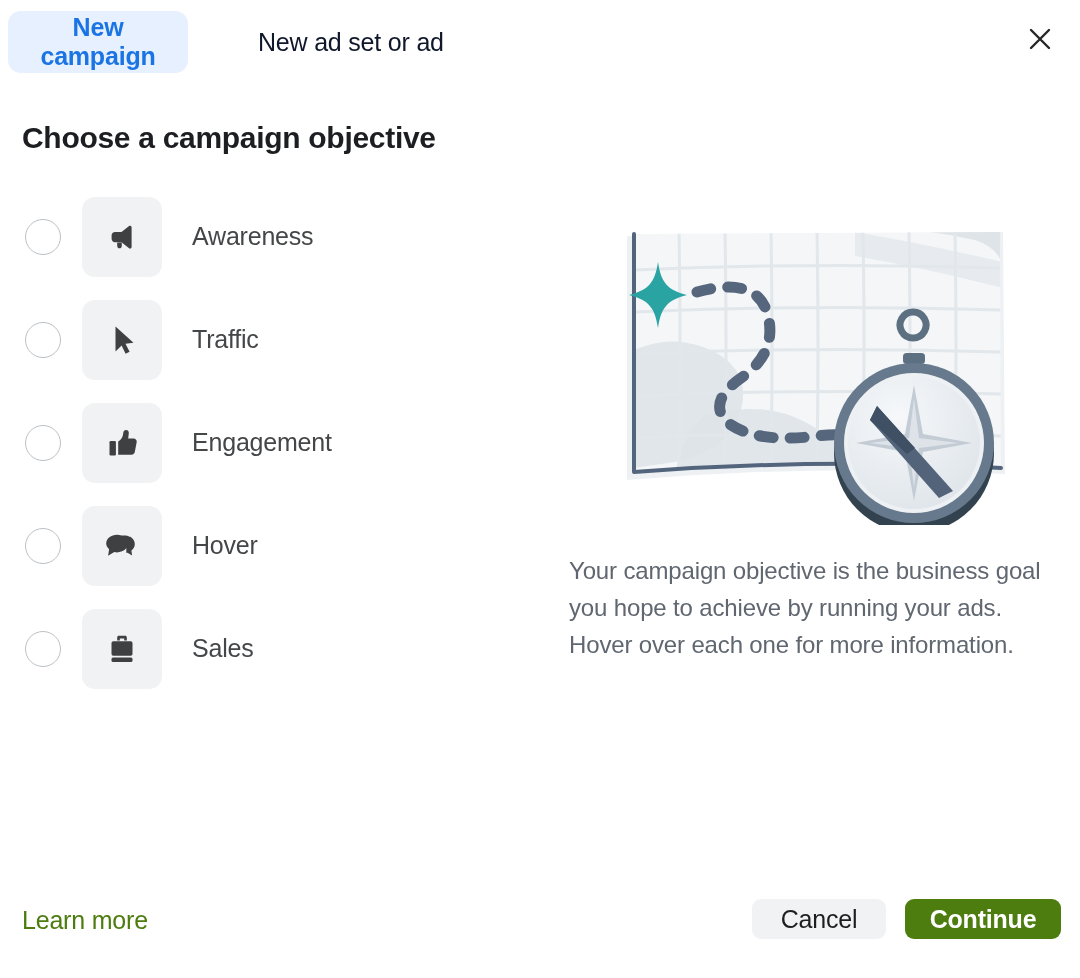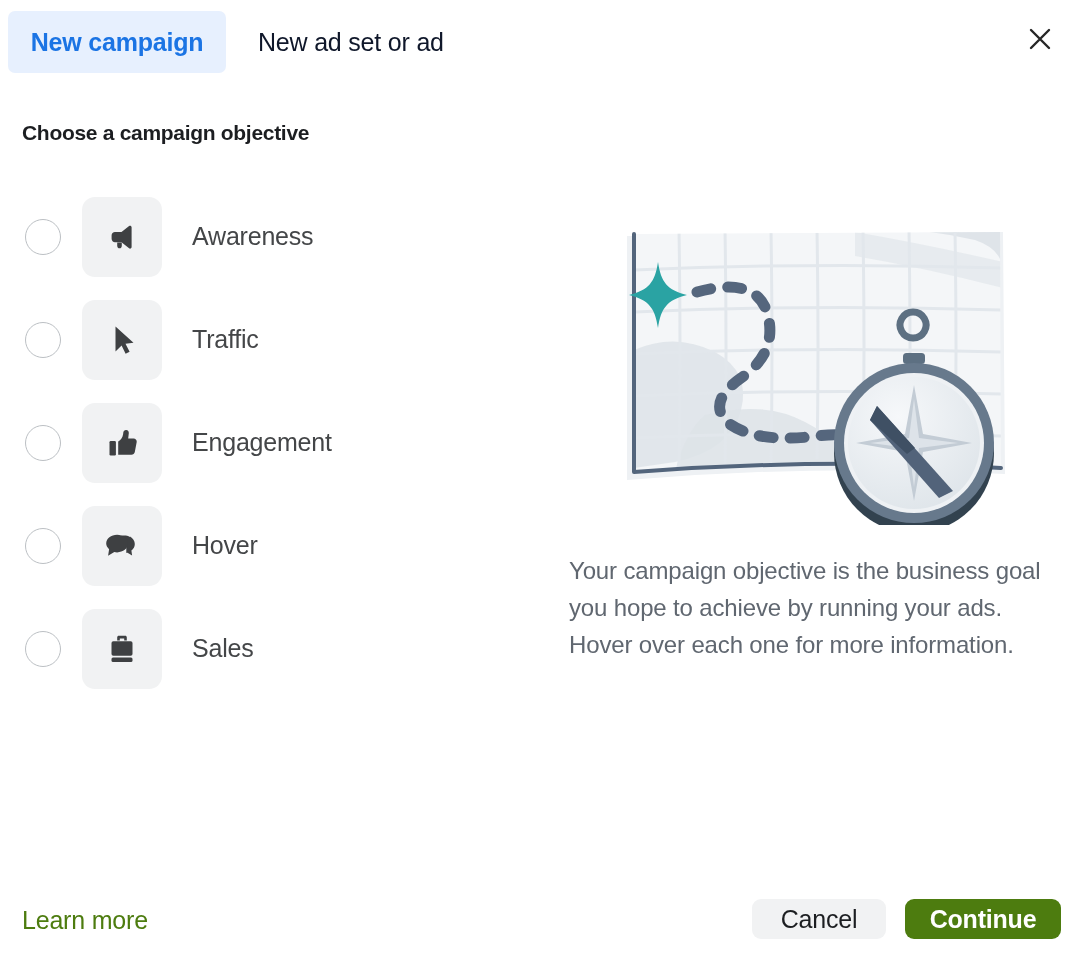--- a/index.html
+++ b/index.html
@@ -21,22 +21,22 @@
 
   
   #header {
     position: absolute;
     left: 0; top: 0;
     width: 1080px; height: 85px;
   }
   .tab-pill {
     position: absolute;
     left: 8px; top: 11px;
-    width: 218px; height: 62px;
-    border-radius: 7px;
+    width: 180px; height: 62px;
+    border-radius: 13px;
     background: #e7f0fe;
     color: #1b74e4;
     font-size: 25px;
     font-weight: bold;
     display: flex;
     align-items: center;
     justify-content: center;
     cursor: pointer;
     border: none;
     letter-spacing: -0.2px;
@@ -69,21 +69,21 @@
     border: none;
     border-radius: 50%;
     cursor: pointer;
     padding: 0;
   }
 
   
   #section-title {
     position: absolute;
     left: 22px; top: 121px;
-    font-size: 21px;
+    font-size: 30px;
     font-weight: bold;
     color: #1c1e21;
     letter-spacing: -0.3px;
   }
 
   
   #objective-list {
     position: absolute;
     left: 0; top: 185px;
     width: 540px;

